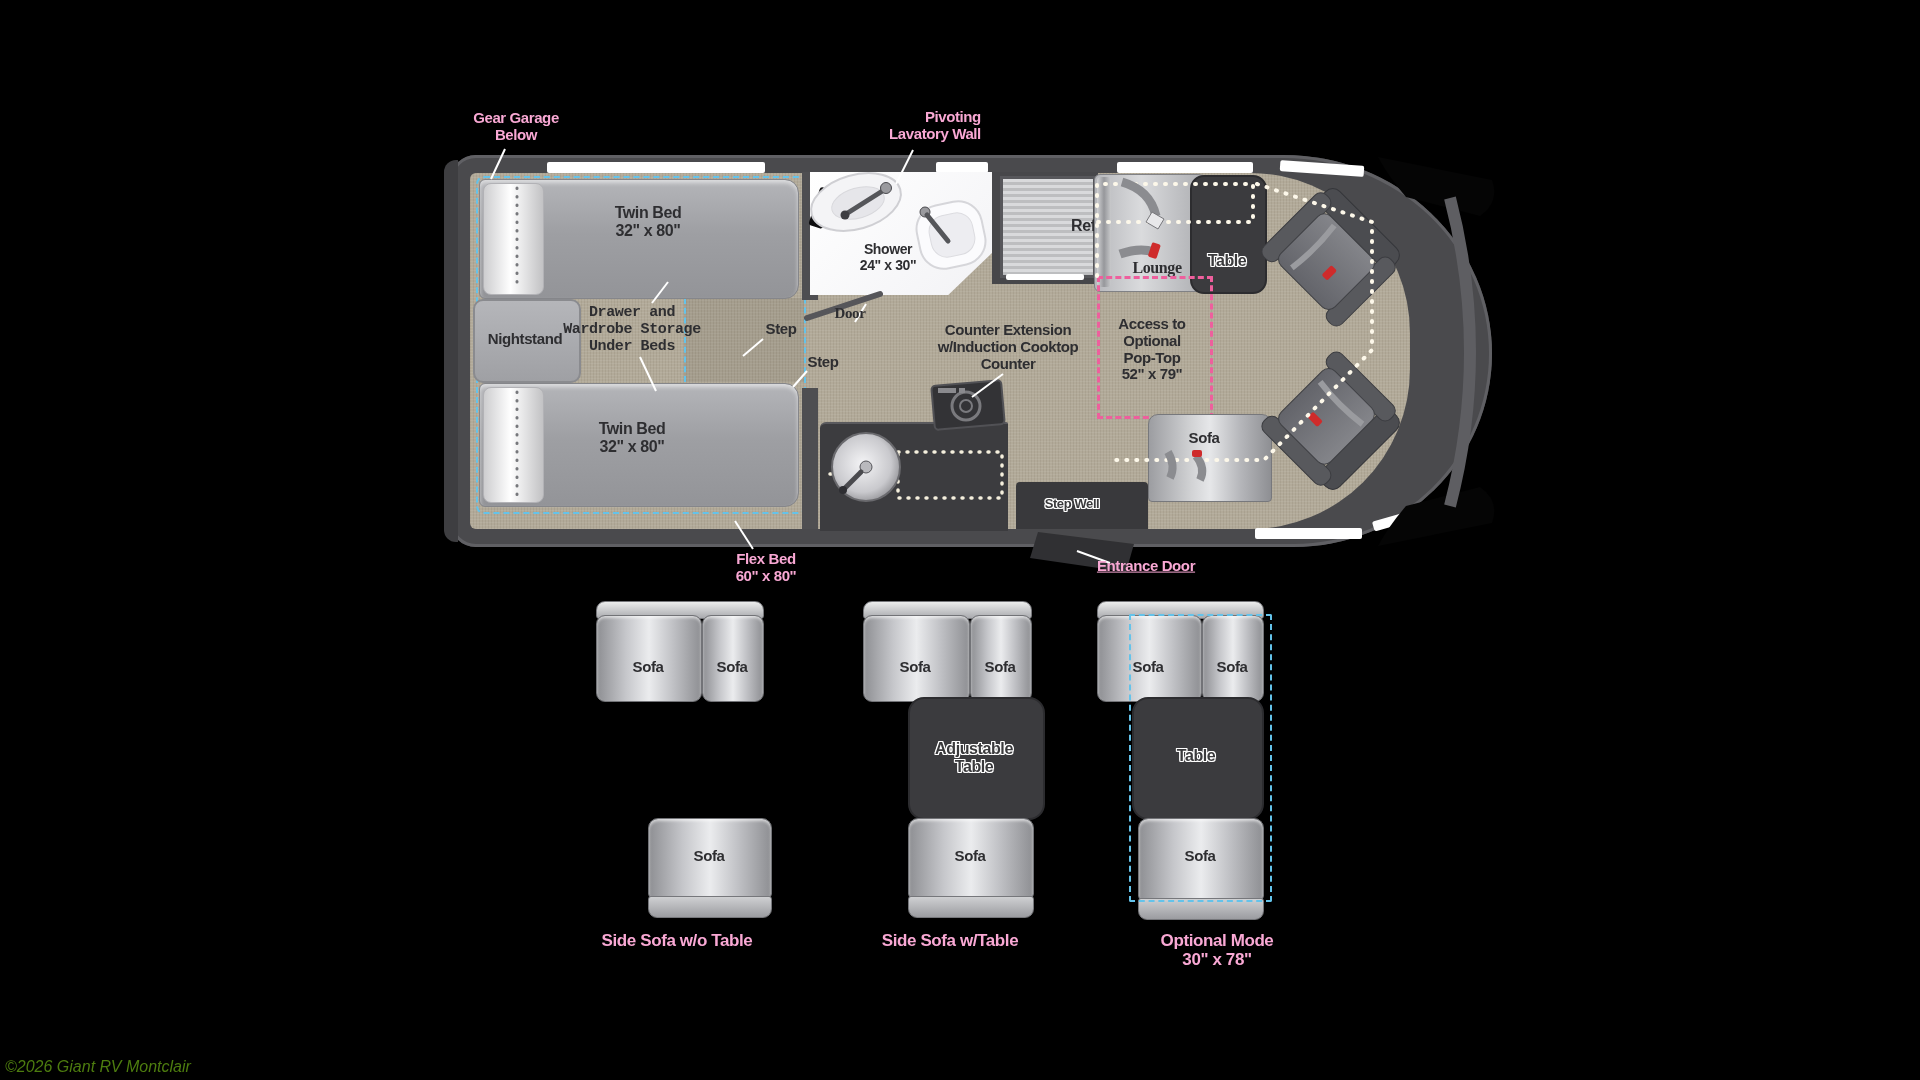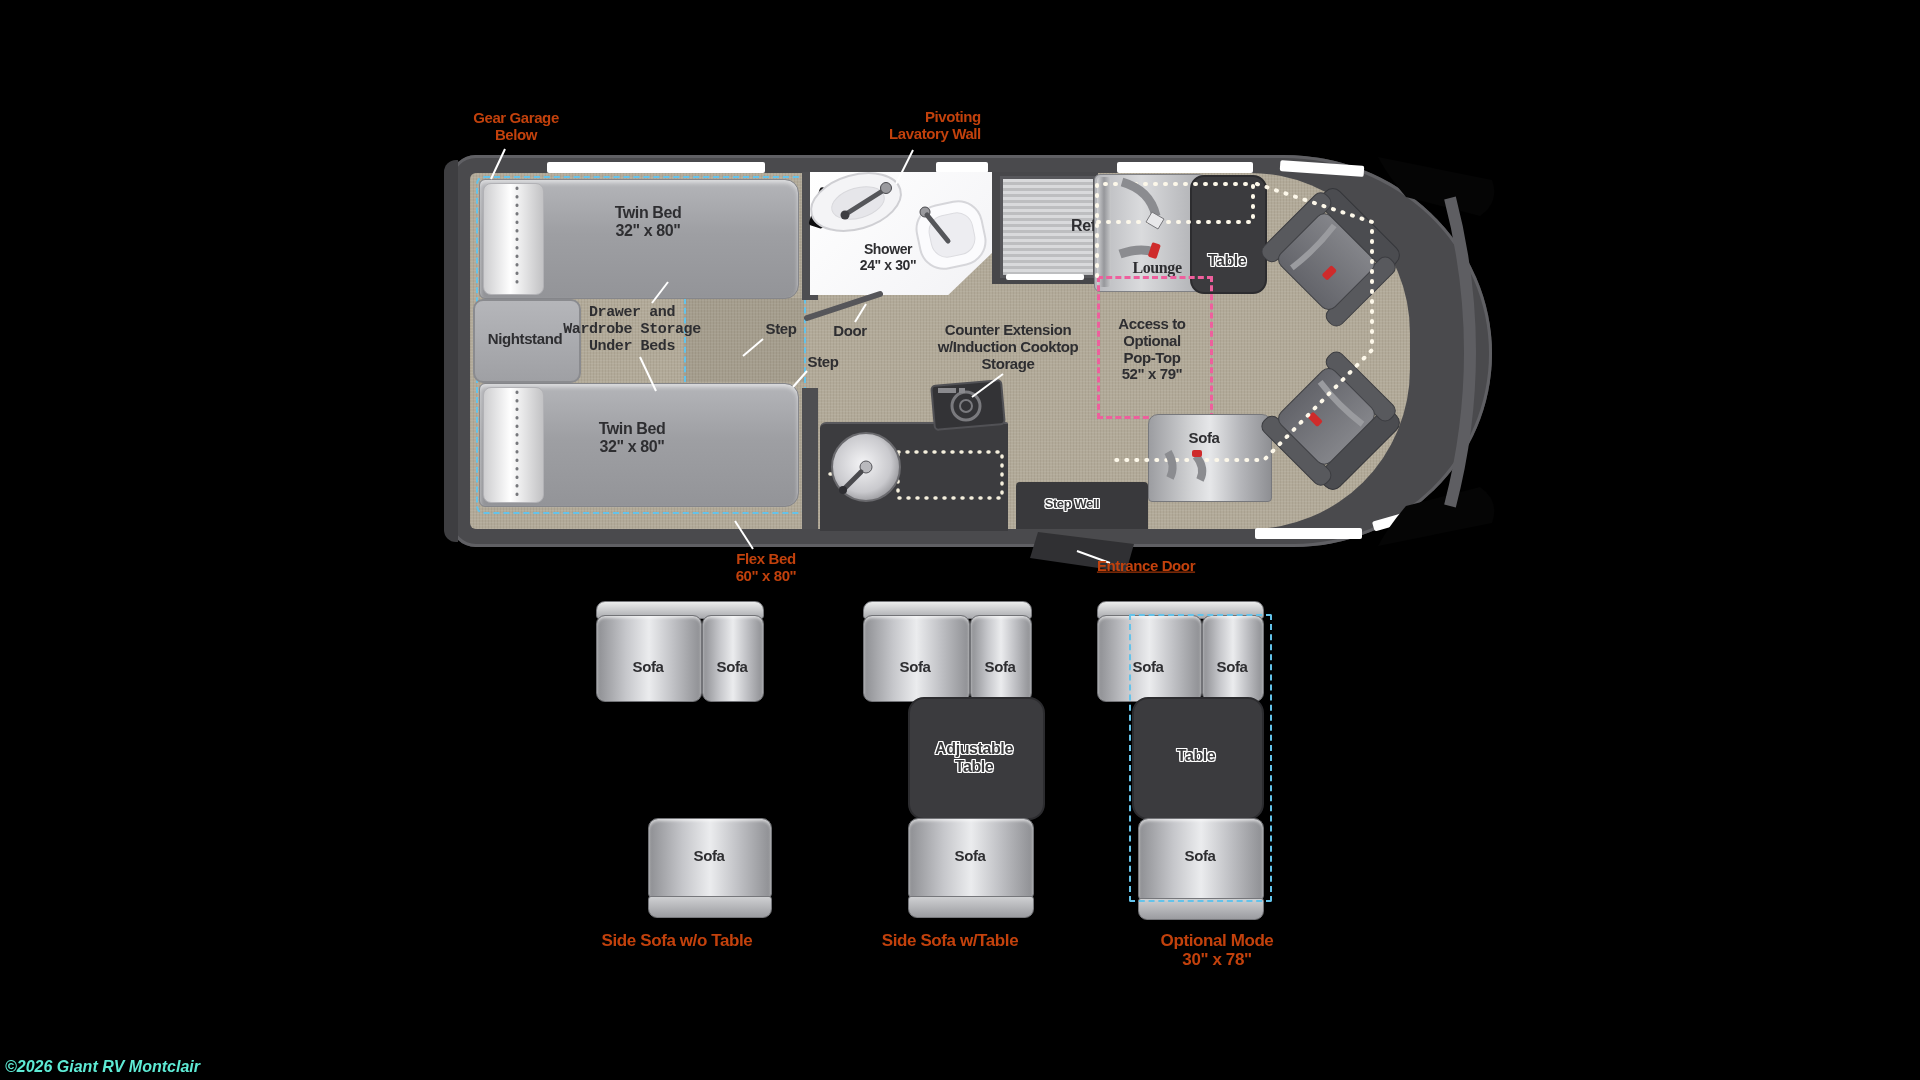--- a/index.html
+++ b/index.html
@@ -1,21 +1,21 @@
 <!DOCTYPE html>
 <html><head>
 <meta charset="utf-8">
 <style>
   html,body{margin:0;padding:0;background:#000;}
   #stage{position:relative;width:1920px;height:1080px;background:#000;overflow:hidden;
          font-family:"Liberation Sans", sans-serif;}
   .abs{position:absolute;}
   .lbl{position:absolute;transform:translate(-50%,-50%);font-weight:bold;color:#2e2e31;
        letter-spacing:-0.4px;white-space:nowrap;text-align:center;line-height:1.12;font-size:15px;}
-  .lbl-dark{color:#c2410c;}
+  .lbl-dark{color:#f9a8d4;}
   .outlined{color:#3a3a3c;text-shadow:-1px -1px 0 #fff,1px -1px 0 #fff,-1px 1px 0 #fff,1px 1px 0 #fff,
             0 -1px 0 #fff,0 1px 0 #fff,-1px 0 0 #fff,1px 0 0 #fff;}
   .body-shell{background:#4a4a4d;border-radius:26px 210px 200px 26px / 26px 200px 195px 26px;
               box-shadow:inset 0 0 0 3px #606064;}
   .floor{background-color:#b2aa99;
          background-image:repeating-linear-gradient(0deg, rgba(255,255,255,.07) 0 1px, transparent 1px 3px),
                           repeating-linear-gradient(90deg, rgba(90,80,60,.10) 0 1px, transparent 1px 3px);
          border-radius:6px 160px 160px 6px;}
   .window{background:#fff;border-radius:2px;}
   .bed{background:linear-gradient(180deg,#b4b5b9,#9e9fa3 45%,#939498);
@@ -35,21 +35,21 @@
           border:3px solid #57575b;}
   .shower{background:linear-gradient(135deg,#ffffff,#f2f2f5);
           clip-path:polygon(0 0,100% 0,100% 58%,72% 100%,0 100%);}
   .lounge{background:linear-gradient(90deg,#b6b7bb,#dadbdd 40%,#a7a8ac);border-radius:6px 14px 14px 6px;
           border:1px solid #808185;}
   .sofa-main{background:linear-gradient(90deg,#9c9da1,#d2d3d5 35%,#e6e7e9 50%,#b5b6ba 75%,#8e8f93);
              border:1px solid #77787c;border-radius:10px 10px 4px 4px;}
   .counter{background:#3c3c3f;border-top:2px solid #5a5a5e;border-radius:6px 2px 0 0;}
   .cooktop{background:#333336;border:2px solid #515155;border-radius:5px;}
   .step-plat{background:rgba(0,0,0,0.07);border-left:2px dashed #64c3ea;}
-  .footer-note{position:absolute;font-weight:bold;font-style:italic;color:#5eead4;font-size:16px;letter-spacing:0;}
+  .footer-note{position:absolute;font-weight:normal;font-style:italic;color:#4d7c0f;font-size:16px;letter-spacing:0;}
 </style>
 </head>
 <body>
 
 <div id="stage">
 
   <div class="abs" style="left:0;top:0;width:1920px;height:600px;">
 
     <div class="abs body-shell" style="left:450px;top:155px;width:1042px;height:392px;"></div>
 
@@ -239,25 +239,25 @@
     <div class="lbl lbl-dark" style="left:516px;top:127px;">
       <div>Gear Garage</div>
       <div>Below</div>
     </div>
     <div class="lbl lbl-dark" style="left:935px;top:126px;text-align:right;">
       <div>Pivoting</div>
       <div>Lavatory Wall</div>
     </div>
     <div class="lbl" style="left:781px;top:329px;">Step</div>
     <div class="lbl" style="left:823px;top:362px;">Step</div>
-    <div class="lbl" style="left:850px;top:331px;">Door</div>
+    <div class="lbl" style="left:850px;top:313px;font-family:Liberation Serif, serif;">Door</div>
     <div class="lbl" style="left:1008px;top:347px;">
       <div>Counter Extension</div>
       <div>w/Induction Cooktop</div>
-      <div>Storage</div>
+      <div>Counter</div>
     </div>
     <div class="lbl lbl-dark" style="left:766px;top:568px;">
       <div>Flex Bed</div>
       <div>60" x 80"</div>
     </div>
     <div class="lbl lbl-dark" style="left:1146px;top:566px;text-decoration:underline;">Entrance Door</div>
   </div>
 
   <div>
     <div class="abs band" style="left:596px;top:601px;width:166px;height:16px;"></div>

